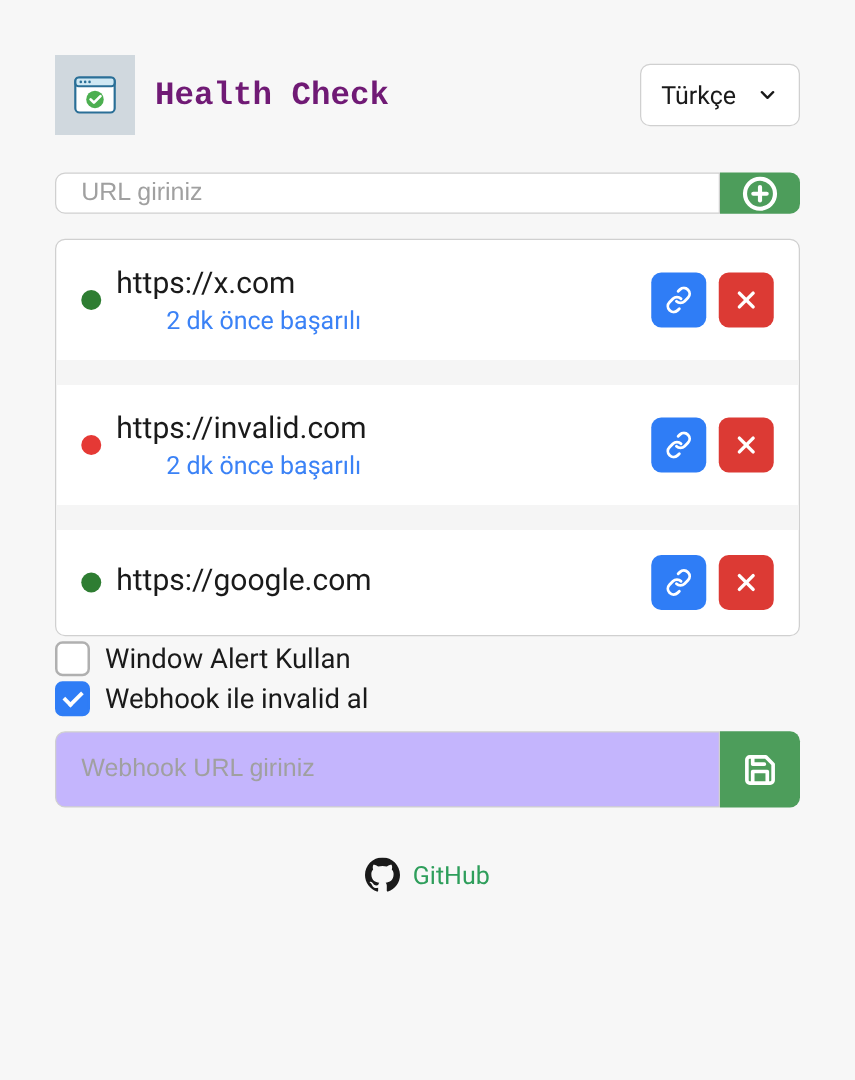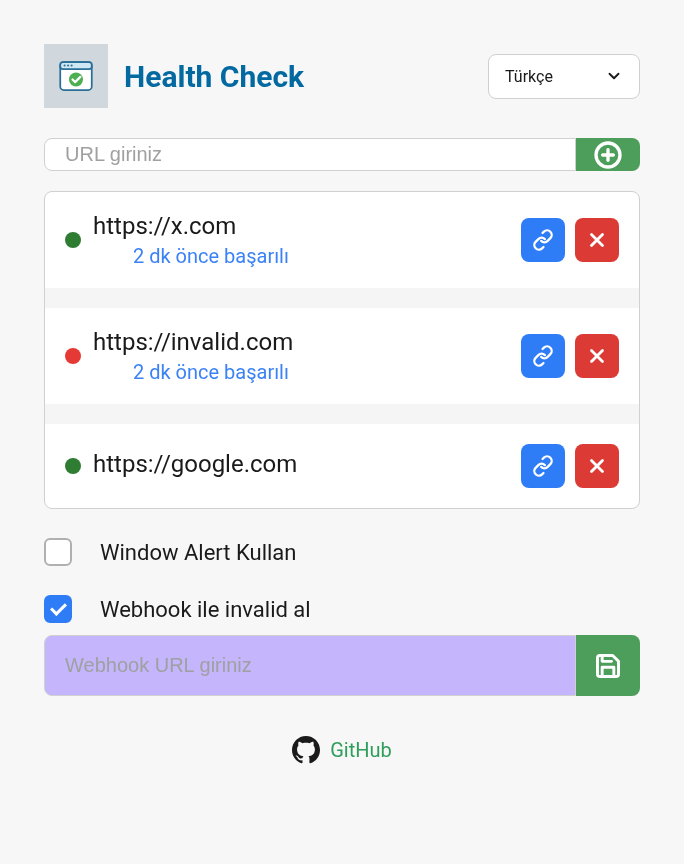--- a/index.html
+++ b/index.html
@@ -37,35 +37,36 @@
   align-items: center;
   justify-content: center;
 }
 
 .logo svg {
   width: 42px;
   height: 42px;
 }
 
 .title {
-  font-size: 30px;
+  font-size: 26px;
   font-weight: 700;
-  color: #0369a1;
+  color: #701a75;
+  font-family: Liberation Mono, monospace;
 }
 
 .lang-select {
   display: flex;
   align-items: center;
   justify-content: space-between;
   background: #fff;
   border: 1px solid #d0d0d0;
   border-radius: 8px;
   padding: 12px 16px;
-  width: 152px;
-  font-size: 16px;
+  width: 128px;
+  font-size: 20px;
   color: #1a1a1a;
   cursor: pointer;
 }
 
 .lang-select svg {
   width: 18px;
   height: 18px;
 }
 
 .url-row {
@@ -172,22 +173,22 @@
   height: 22px;
   color: #fff;
 }
 
 .btn-blue { background: #2f7df6; }
 .btn-red { background: #dc3a34; }
 
 .checkbox-row {
   display: flex;
   align-items: center;
-  gap: 28px;
-  margin-top: 29px;
+  gap: 12px;
+  margin-top: 4px;
 }
 
 .checkbox {
   width: 28px;
   height: 28px;
   border: 2px solid #b0b0b0;
   border-radius: 6px;
   display: flex;
   align-items: center;
   justify-content: center;

